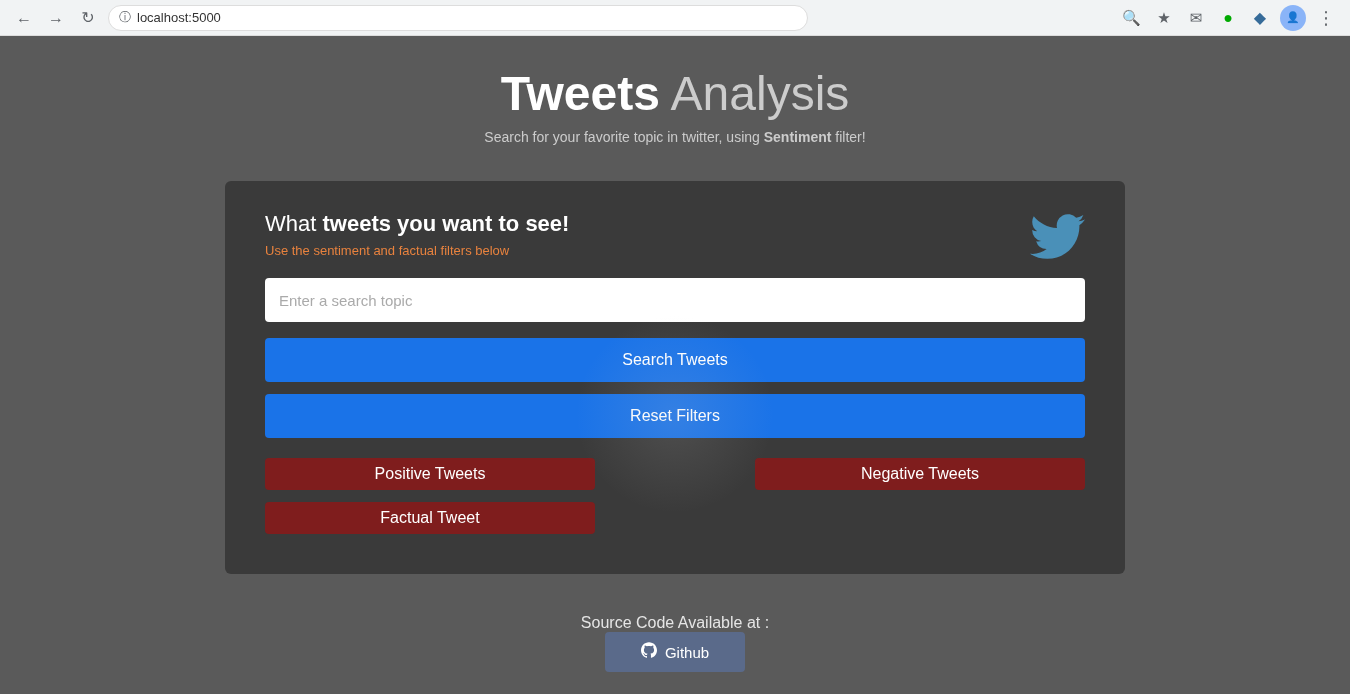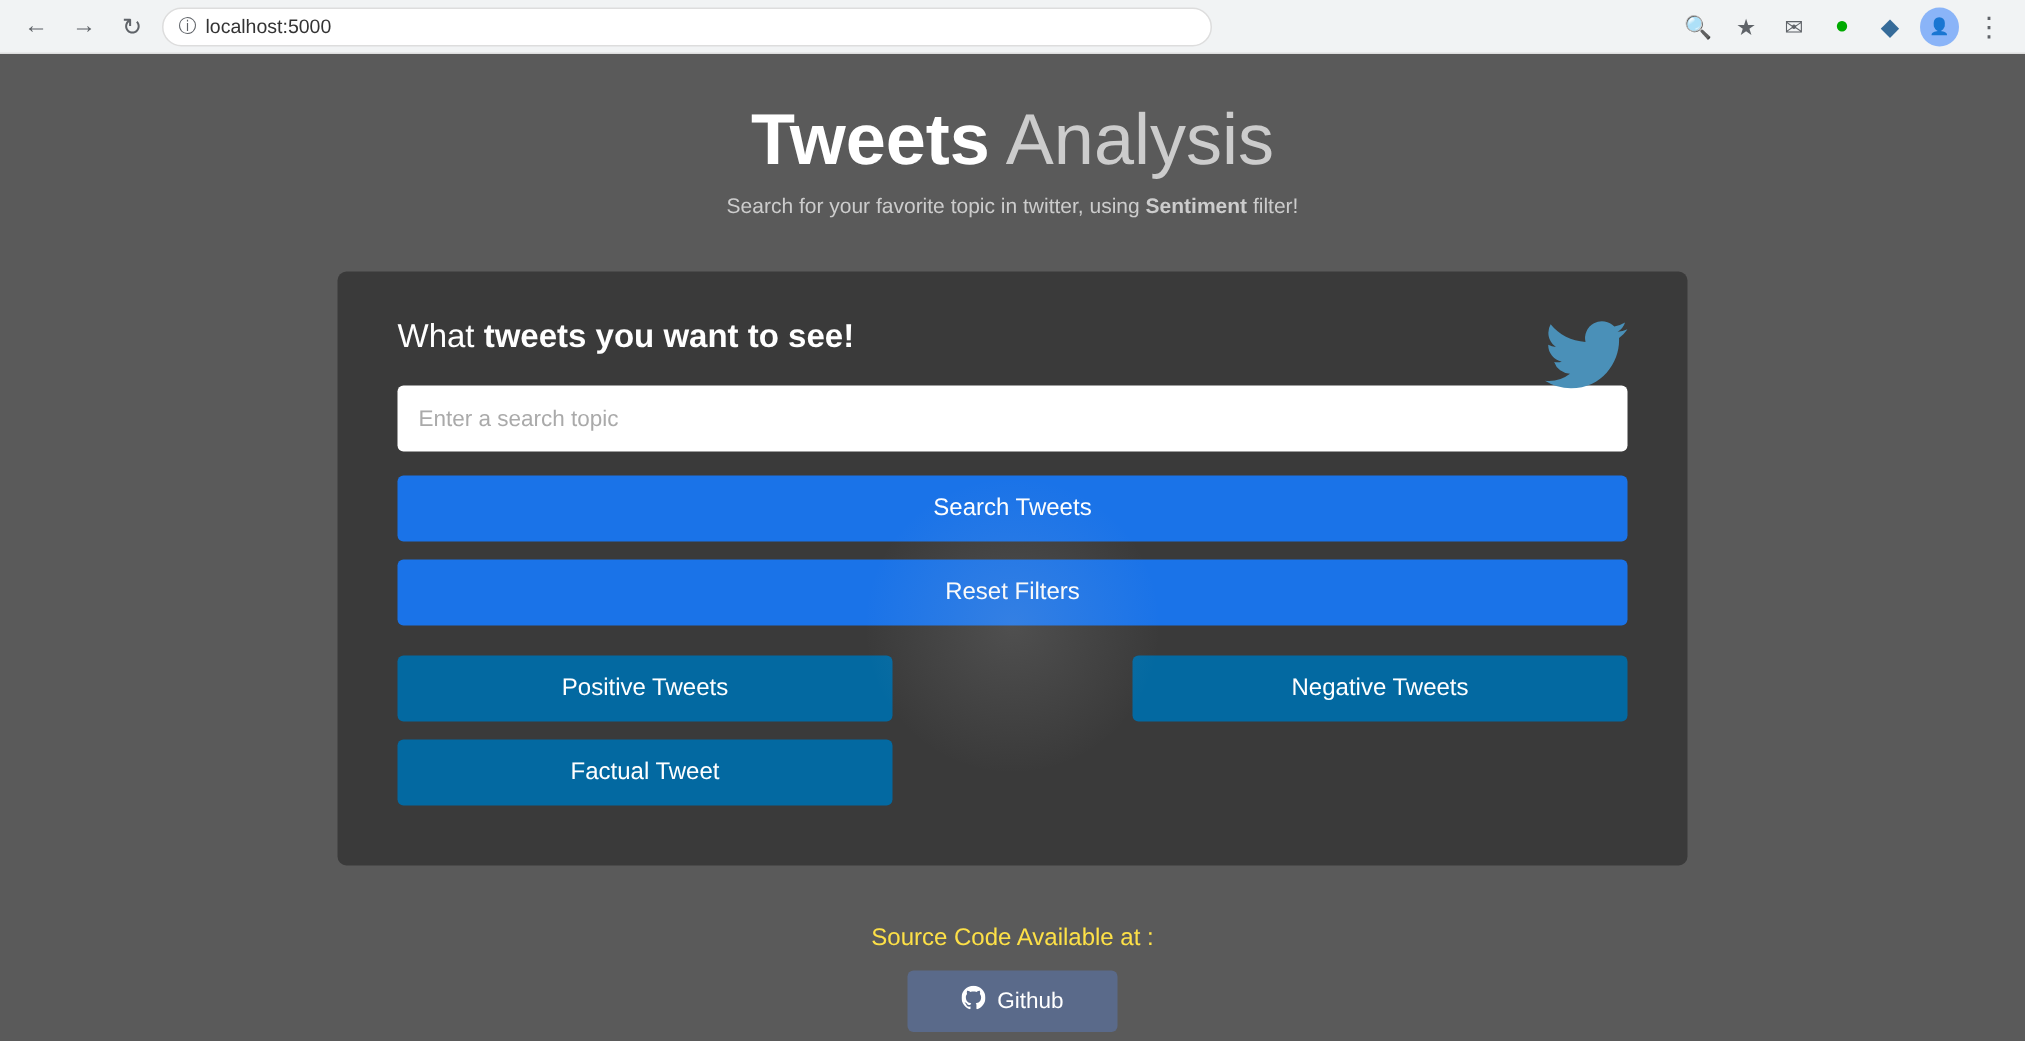--- a/index.html
+++ b/index.html
@@ -216,39 +216,39 @@
     }
 
     .filter-buttons-grid {
       display: grid;
       grid-template-columns: 1fr 1fr;
       gap: 12px 160px;
       margin-top: 4px;
     }
 
     .btn-filter {
-      height: 44px;
+      height: 32px;
       border: none;
       border-radius: 4px;
       font-size: 16px;
       cursor: pointer;
       color: white;
-      background-color: #0369a1;
+      background-color: #7f1d1d;
     }
 
     
     .footer-section {
       margin-top: 40px;
       text-align: center;
     }
 
     .footer-text {
       font-size: 16px;
-      color: #fde047;
-      margin-bottom: 12px;
+      color: #e5e5e5;
+      margin-bottom: 0;
     }
 
     .github-btn {
       background-color: #5a6a8a;
       color: white;
       border: none;
       border-radius: 4px;
       padding: 10px 36px;
       font-size: 15px;
       cursor: pointer;
@@ -299,20 +299,21 @@
     <div class="twitter-bird-icon">
       <svg xmlns="http://www.w3.org/2000/svg" viewBox="0 0 24 24" width="55" height="55" fill="#4a90b8">
         <path d="M23.954 4.569a10 10 0 0 1-2.825.775 4.958 4.958 0 0 0 2.163-2.723 9.99 9.99 0 0 1-3.127 1.195 4.92 4.92 0 0 0-8.384 4.482C7.691 8.094 4.066 6.13 1.64 3.161a4.822 4.822 0 0 0-.666 2.475c0 1.71.87 3.213 2.188 4.096a4.904 4.904 0 0 1-2.228-.616v.061a4.923 4.923 0 0 0 3.946 4.827 4.996 4.996 0 0 1-2.212.085 4.937 4.937 0 0 0 4.604 3.417 9.868 9.868 0 0 1-6.102 2.105c-.39 0-.779-.023-1.17-.067a13.995 13.995 0 0 0 7.557 2.209c9.054 0 13.999-7.496 13.999-13.986 0-.209 0-.42-.015-.63a9.936 9.936 0 0 0 2.46-2.548l-.047-.02z"></path>
       </svg>
     </div>
 
     <div class="card-header-text">
       <div class="card-title">
         <span>What </span><strong>tweets you want to see!</strong>
       </div>
+      <div class="card-subtitle">Use the sentiment and factual filters below</div>
     </div>
 
     <div class="glow-overlay"></div>
 
     <input type="text" class="search-input" placeholder="Enter a search topic" style="">
 
     <button class="btn-full btn-search-tweets">Search Tweets</button>
 
     <button class="btn-full btn-reset-filters">Reset Filters</button>
 

